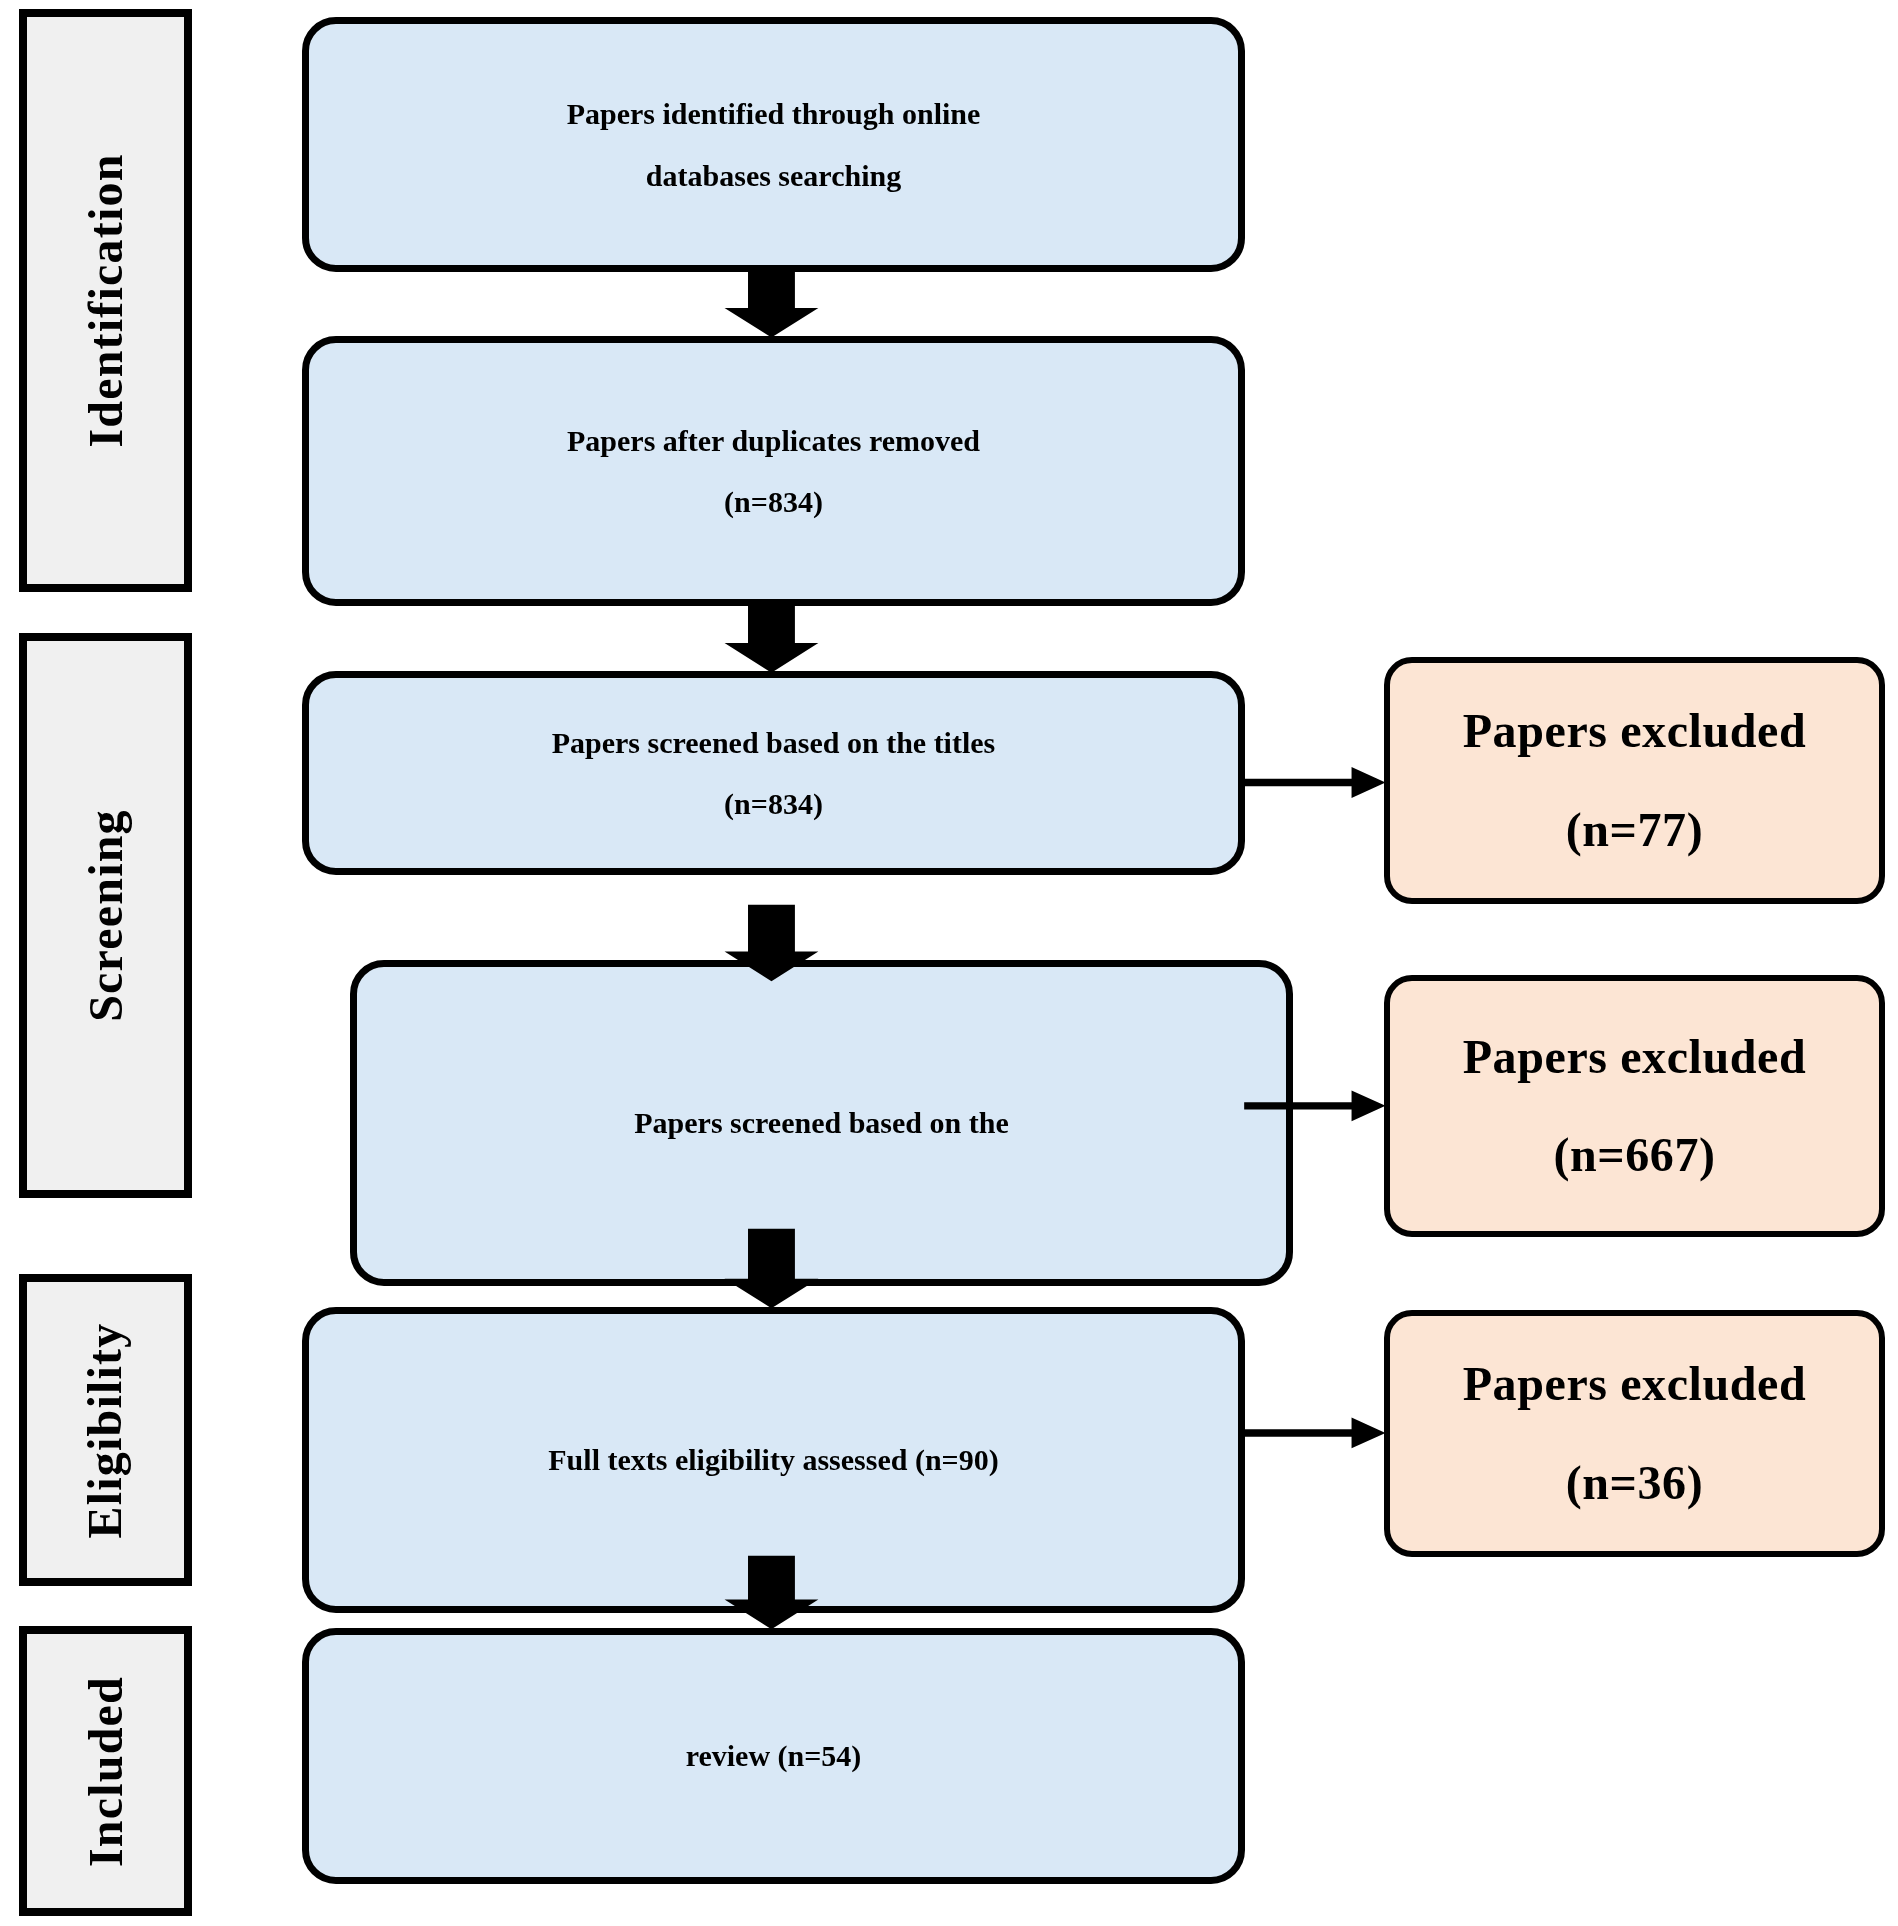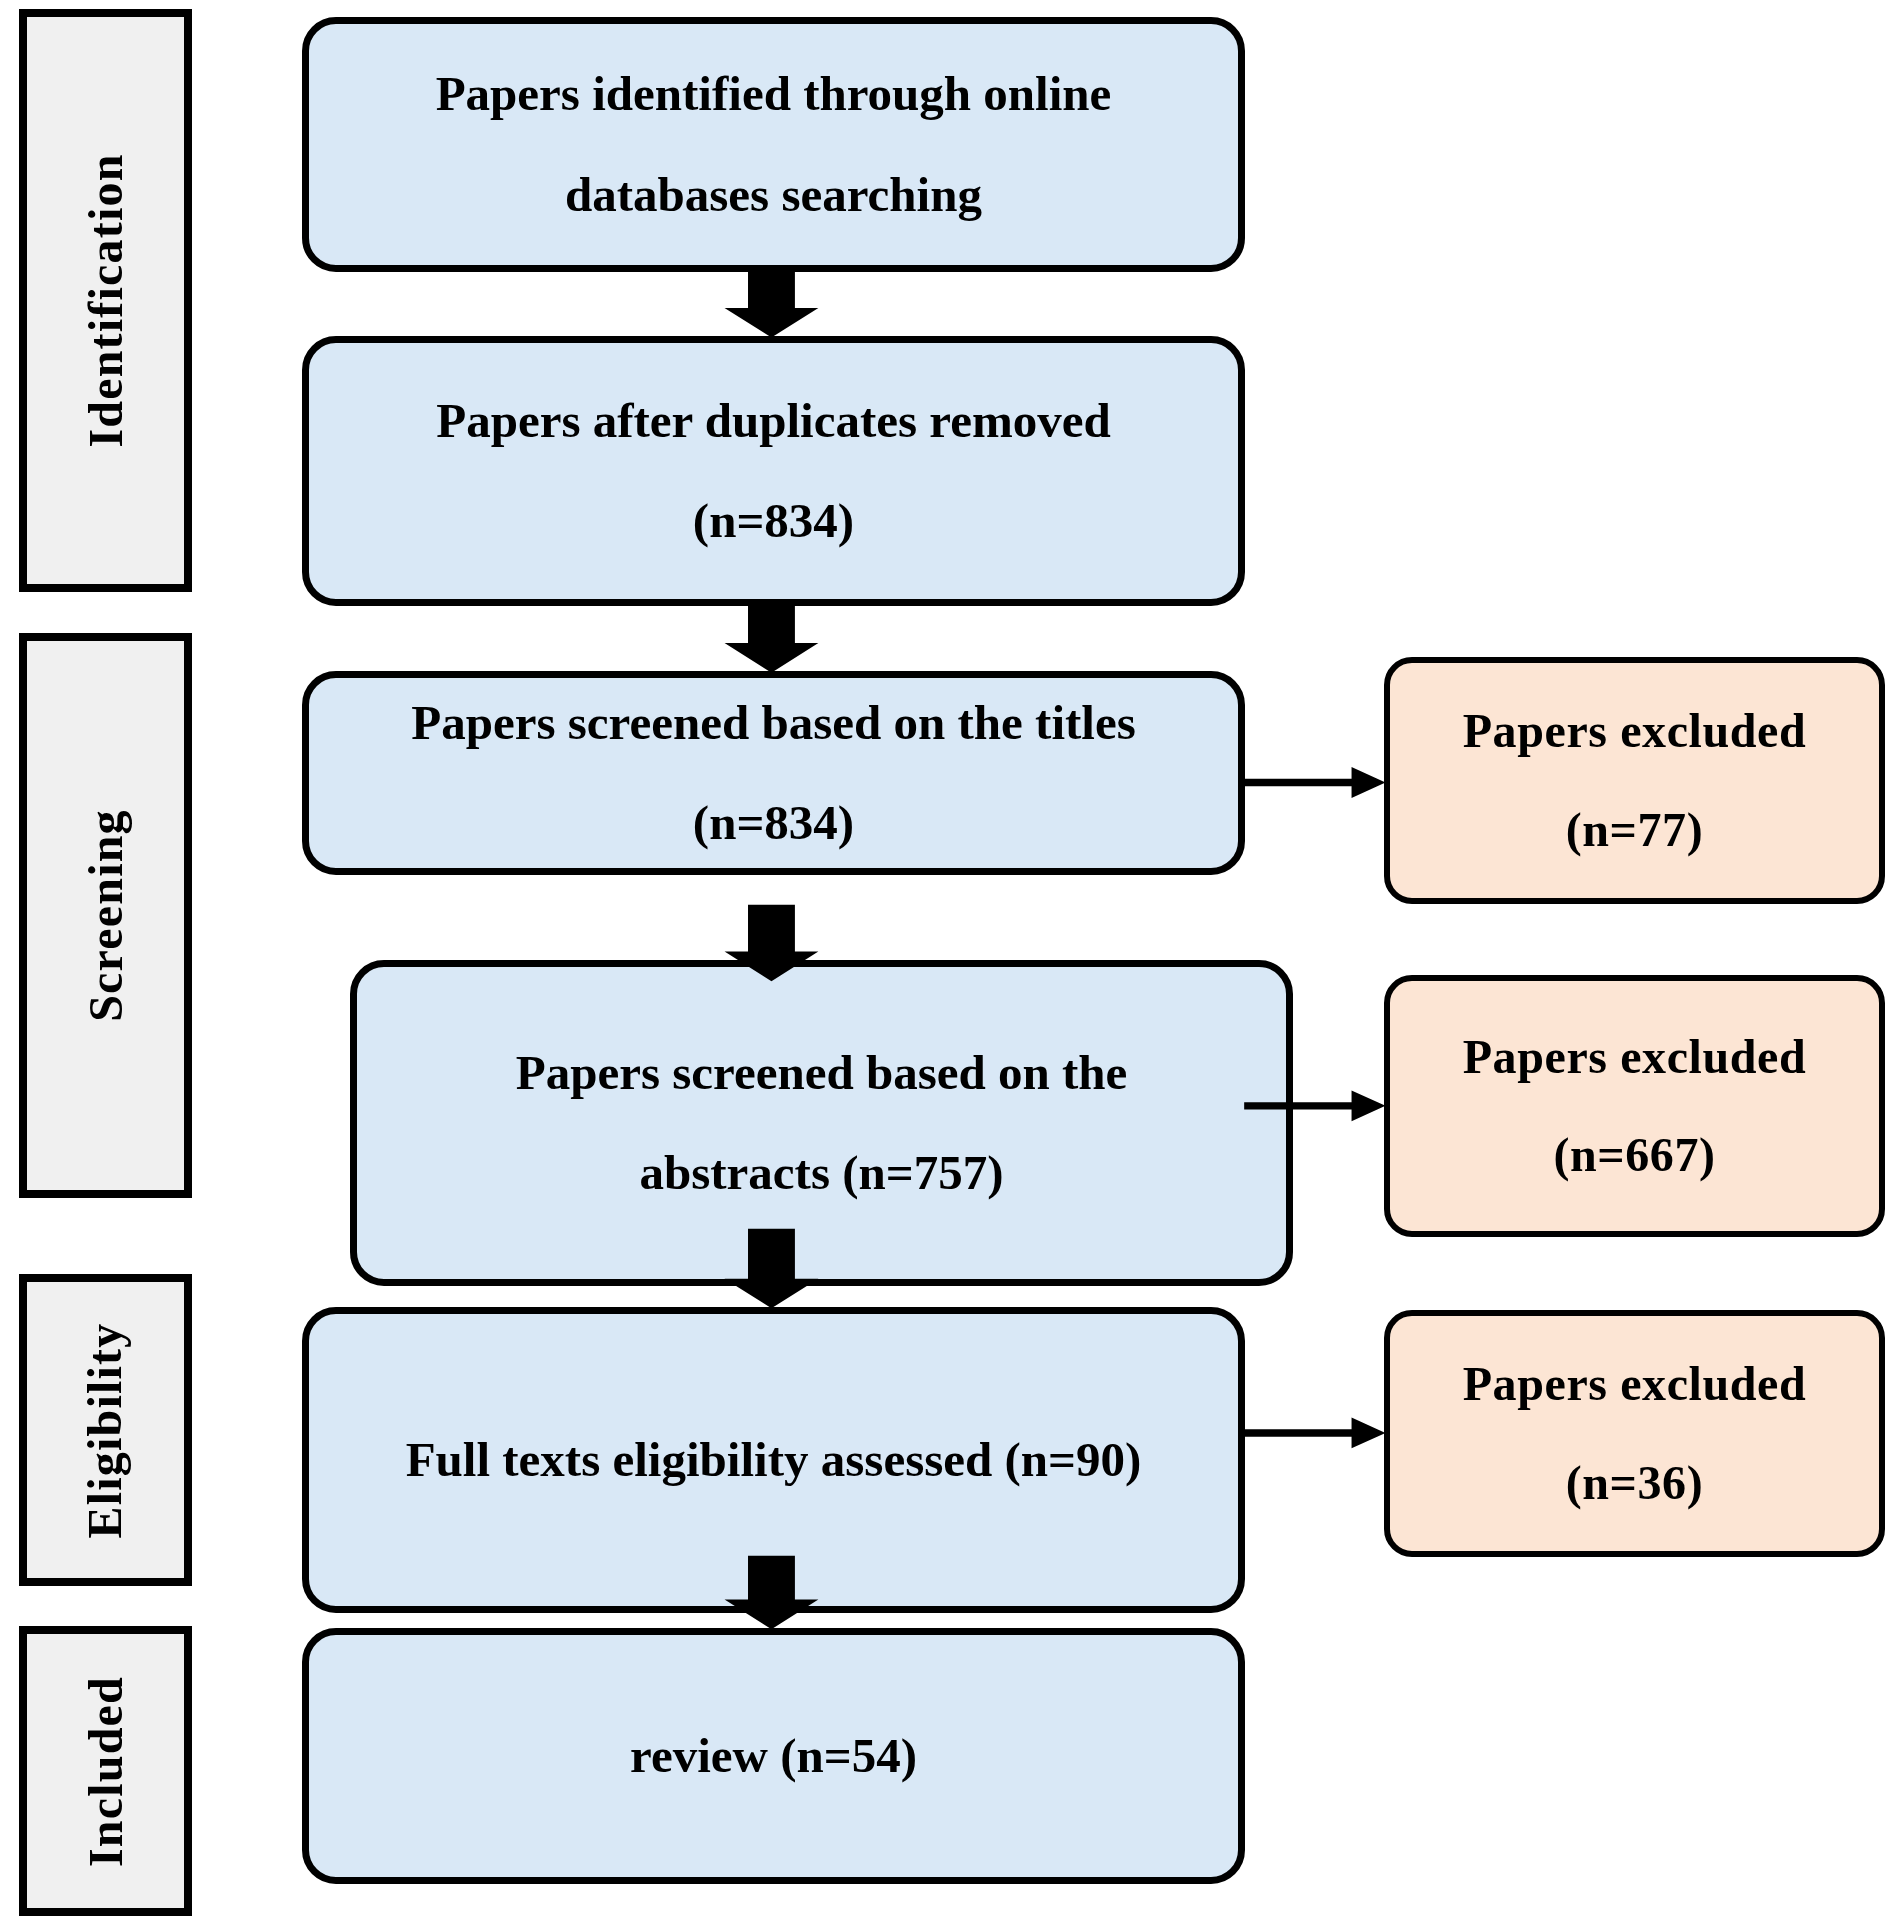--- a/index.html
+++ b/index.html
@@ -38,21 +38,21 @@
 
   
   .flow-box{
     position:absolute;left:302px;width:943px;
     background:var(--process-fill);
     border:7.4px solid var(--line-color);
     border-radius:34px;
     box-sizing:border-box;
     display:flex;flex-direction:column;align-items:center;justify-content:center;
     text-align:center;
-    font-size:49px;line-height:2.05;
+    font-size:30px;line-height:2.05;
   }
   .b1{top:17.3px;height:255px;}
   .b2{top:336px;height:270px;}
   .b3{top:671px;height:204px;}
   .b4{top:960px;height:326px;margin-left:48px;}
   .b5{top:1307px;height:306px;}
   .b6{top:1628px;height:256px;}
 
   
   .excl-box{
@@ -102,21 +102,20 @@
   <div class="flow-box b2">
     <div class="line">Papers after duplicates removed</div>
     <div class="line">(n=834)</div>
   </div>
   <div class="flow-box b3">
     <div class="line">Papers screened based on the titles</div>
     <div class="line">(n=834)</div>
   </div>
   <div class="flow-box b4">
     <div class="line">Papers screened based on the</div>
-    <div class="line">abstracts (n=757)</div>
   </div>
   <div class="flow-box b5">
     <div class="line">Full texts eligibility assessed (n=90)</div>
     <div class="line"></div>
   </div>
   <div class="flow-box b6">
     <div class="line">review (n=54)</div>
   </div>
 
   <div class="excl-box p1">

